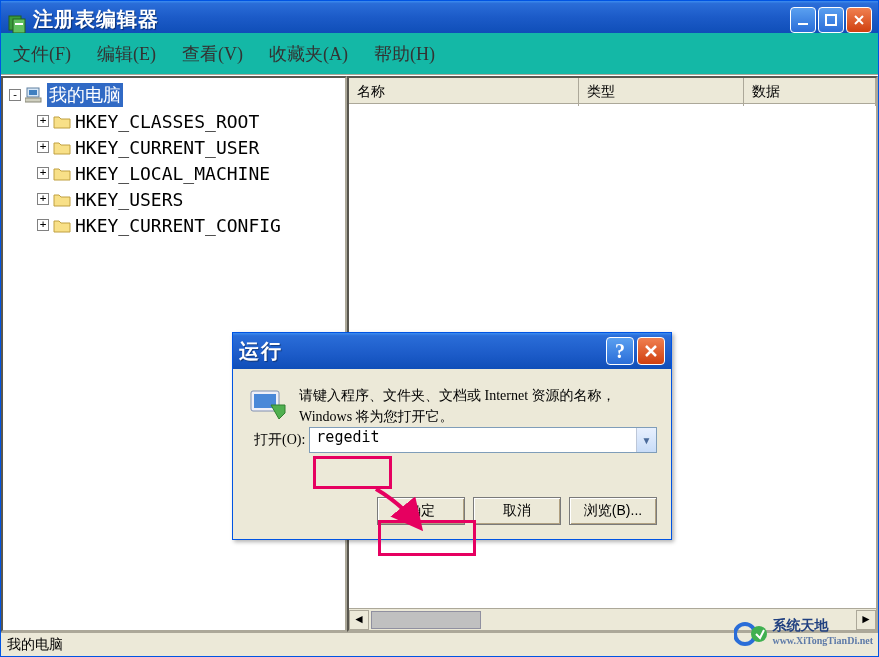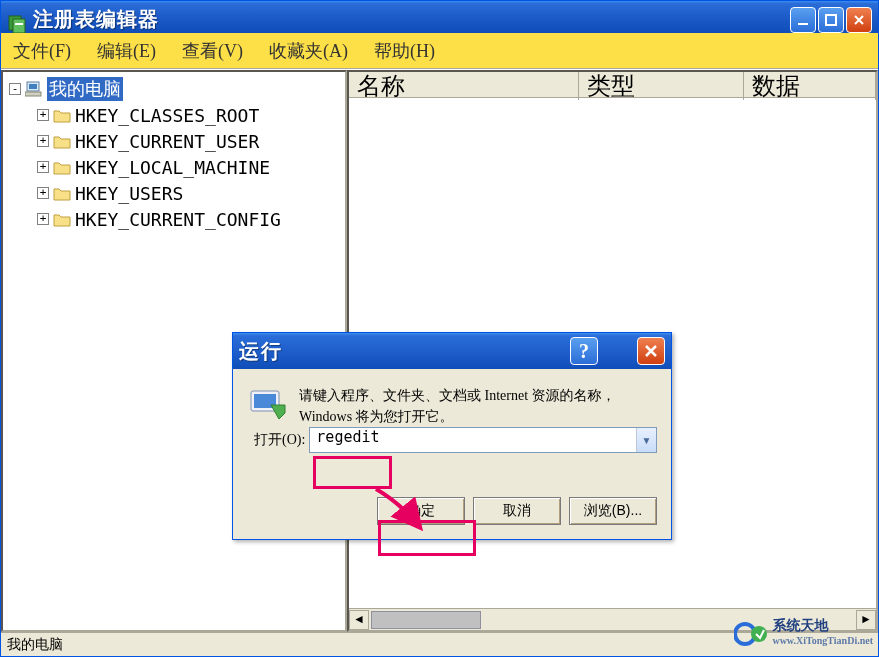--- a/index.html
+++ b/index.html
@@ -8,28 +8,28 @@
 
 .main-window { width: 879px; height: 657px; display: flex; flex-direction: column; border: 1px solid #0054e3; }
 .titlebar { height: 32px; background: linear-gradient(to bottom, #3c8cf0 0%, #2a6dd8 8%, #1c5bc8 50%, #0f4eb8 100%); display: flex; align-items: flex-end; padding: 0 6px; color: #fff; }
 .titlebar-icon { width: 20px; height: 20px; margin-right: 6px; }
 .titlebar-title { font-size: 20px; font-weight: bold; flex: 1; text-shadow: 1px 1px 1px rgba(0,0,0,0.4); letter-spacing: 1px; }
 .win-controls { display: flex; gap: 2px; }
 .win-btn { width: 26px; height: 26px; border: 1px solid #fff; border-radius: 4px; display: flex; align-items: center; justify-content: center; font-weight: bold; color: #fff; }
 .win-btn.min, .win-btn.max { background: linear-gradient(to bottom, #5aa0f0, #2a6dd8); }
 .win-btn.close { background: linear-gradient(to bottom, #f08050, #d04010); }
 
-.menubar { height: 36px; background: #fde047; border-bottom: 1px solid #aca899; display: flex; align-items: center; padding: 0 8px; gap: 18px; font-size: 18px; color: #333; }
+.menubar { height: 42px; background: #14b8a6; border-bottom: 1px solid #aca899; display: flex; align-items: center; padding: 0 8px; gap: 18px; font-size: 18px; color: #333; }
 .menu-item { padding: 2px 4px; }
 
 .content-area { flex: 1; display: flex; border-top: 1px solid #fff; }
 .tree-panel { width: 346px; background: #fff; border: 2px inset #aca899; overflow: auto; padding: 4px 2px; }
 .right-panel { flex: 1; display: flex; flex-direction: column; border: 2px inset #aca899; background: #fff; }
 .col-headers { height: 26px; background: #ece9d8; border-bottom: 1px solid #aca899; display: flex; }
-.col-h { border-right: 1px solid #aca899; padding: 14px 8px; font-size: 24px; display: flex; align-items: center; }
+.col-h { border-right: 1px solid #aca899; padding: 14px 8px; font-size: 14px; display: flex; align-items: center; }
 .col-h.name { width: 230px; }
 .col-h.type { width: 165px; }
 .col-h.data { flex: 1; }
 .data-body { flex: 1; }
 .hscroll { height: 22px; background: #ece9d8; border-top: 1px solid #aca899; display:flex; align-items:center; }
 .hscroll .arrow { width:20px; height:20px; background:#ece9d8; border:1px solid #aca899; display:flex; align-items:center; justify-content:center; font-size:12px; }
 .hscroll .thumb { height:18px; background:#c0c0c0; border:1px solid #9090a0; width:110px; margin:0 2px 0 2px; }
 .hscroll-track { flex:1; }
 
 .statusbar { height: 24px; background: #ece9d8; border-top: 1px solid #aca899; padding: 2px 6px; font-size: 14px; display:flex; align-items:center; }
@@ -38,21 +38,21 @@
 .tree-node { display: flex; align-items: center; height: 26px; white-space: nowrap; font-size: 18px; font-family: "SimSun", monospace; }
 .expand { width: 12px; height: 12px; border: 1px solid #808080; display: flex; align-items: center; justify-content: center; font-size: 11px; line-height: 10px; margin-right: 4px; background:#fff; cursor:pointer; }
 .indent0 { padding-left: 4px; }
 .indent1 { padding-left: 32px; }
 .folder-icon { width: 18px; height: 15px; margin-right: 4px; }
 .pc-icon { width:18px; height:16px; margin-right:4px; }
 .tree-label.selected { background: #316ac5; color: #fff; padding: 0 2px; }
 
 
 .run-dialog { position: absolute; left: 232px; top: 332px; width: 440px; border: 1px solid #0054e3; background: #ece9d8; box-shadow: 2px 2px 4px rgba(0,0,0,0.3); }
-.run-titlebar { height: 36px; background: linear-gradient(to bottom, #3c8cf0 0%, #2a6dd8 8%, #1c5bc8 60%, #0f4eb8 100%); display: flex; align-items: center; padding: 0 6px; color: #fff; gap: 36px; }
+.run-titlebar { height: 36px; background: linear-gradient(to bottom, #3c8cf0 0%, #2a6dd8 8%, #1c5bc8 60%, #0f4eb8 100%); display: flex; align-items: center; padding: 0 6px; color: #fff; }
 .run-title { font-size: 20px; font-weight: bold; flex: 1; text-shadow:1px 1px 1px rgba(0,0,0,.4); letter-spacing:2px; }
 .run-help { width: 28px; height: 28px; border: 1px solid #fff; border-radius: 4px; background: linear-gradient(to bottom,#5aa0f0,#2a6dd8); color:#fff; font-size:20px; font-weight:bold; display:flex; align-items:center; justify-content:center; margin-right:3px; }
 .run-close { width: 28px; height: 28px; border: 1px solid #fff; border-radius: 4px; background: linear-gradient(to bottom,#f08050,#d04010); color:#fff; font-size:18px; font-weight:bold; display:flex; align-items:center; justify-content:center; }
 .run-body { padding: 16px 14px 14px 14px; font-size: 14px; }
 .run-desc-row { display:flex; gap:12px; }
 .run-icon { width:40px; height:36px; flex-shrink:0; }
 .run-desc { line-height: 1.5; }
 .run-input-row { display:flex; align-items:center; gap:4px; margin-bottom:22px;margin-left:7px; }
 .run-open-label { white-space:nowrap; }
 .run-combo { flex:1; height:26px; border:1px solid #7f9db9; background:#fff; display:flex; align-items:flex-start; position:relative; }

